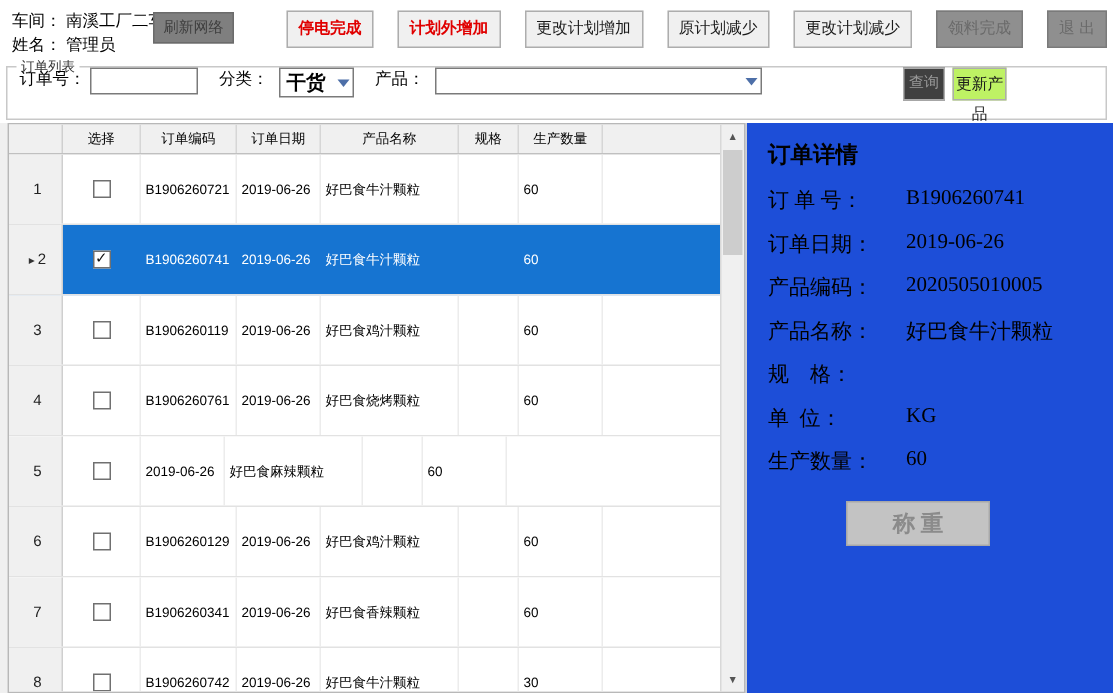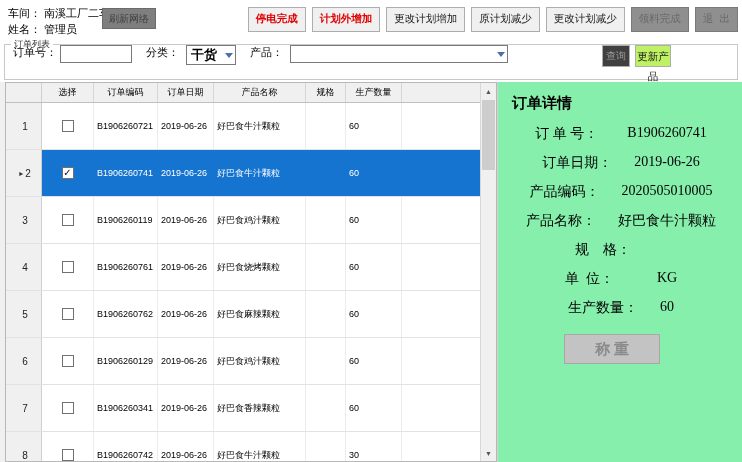--- a/index.html
+++ b/index.html
@@ -12,21 +12,21 @@
   }
   .top { position:absolute; top:0; left:0; width:742px; height:82px; background:#ffffff; }
   .lbl-line { position:absolute; left:8px; font-size:11px; }
   .line1 { top:6px; }
   .line2 { top:22px; }
   .refresh-btn {
     position:absolute; left:102px; top:8px; width:54px; height:21px;
     background:#7f7f7f; border:1px solid #6b6b6b; color:#3f3f3f;
     font-size:10px; line-height:19px; text-align:center;
   }
-  .top-buttons { position:absolute; right:4px; top:7px; display:flex; gap:6px;font-family:Liberation Mono, monospace; }
+  .top-buttons { position:absolute; right:4px; top:7px; display:flex; gap:16px; }
   .tbtn {
     height:25px; padding:0 7px; font-size:10.5px; line-height:23px; text-align:center;
     background:#f0f0f0; border:1px solid #adadad; color:#1a1a1a; white-space:nowrap;
   }
   .tbtn.red { color:#e00000; font-weight:bold; }
   .tbtn.disabled { background:#8f8f8f; border-color:#7a7a7a; color:#6a6a6a; }
 
   .groupbox {
     position:absolute; left:4px; top:44px; width:734px; height:36px;
     border:1px solid #c8c8c8; background:#ffffff;
@@ -68,24 +68,24 @@
   .c-spec { width:40px; }
   .c-qty  { width:56px; }
   .c-fill { flex:1; border-right:none !important; }
   .rowmark { margin-right:2px; font-size:8px; color:#333; }
   .chk { width:12px; height:12px; border:1px solid #707070; background:#fff; display:flex; align-items:center; justify-content:center; font-size:10px; color:#111; line-height:10px; }
   .vscroll { position:absolute; top:0; right:0; bottom:0; width:16px; background:#f0f0f0; border-left:1px solid #d8d8d8; }
   .vscroll .arr { height:16px; display:flex; align-items:center; justify-content:center; font-size:7px; color:#555; }
   .vscroll .arr.down { position:absolute; bottom:0; left:0; right:0; }
   .vscroll .thumb { position:absolute; top:17px; left:1px; right:1px; height:70px; background:#cdcdcd; }
 
-  .detail { flex:1; background:#86efac; border-left:1px solid #d0d0d0; padding:12px 12px 0 14px;
+  .detail { flex:1; background:#1d4ed8; border-left:1px solid #d0d0d0; padding:12px 12px 0 14px;
             font-family:"Liberation Serif","DejaVu Serif",serif; }
   .detail-title { font-size:15px; font-weight:bold; margin-bottom:12px; }
-  .field { display:flex; font-size:14px; margin-bottom:11px;justify-content:center; }
+  .field { display:flex; font-size:14px; margin-bottom:11px; }
   .field .f-label { width:92px; white-space:pre; }
   .field .f-value { white-space:nowrap; }
   .weigh-btn { margin-top:6px; margin-left:52px; width:96px; height:30px; background:#c3c3c3;
                border:1px solid #a8a8a8; color:#8b8b8b; font-size:15px; font-weight:bold;
                font-family:"Liberation Serif","DejaVu Serif",serif; }
 </style>
 </head>
 <body>
 
 <div class="top">
@@ -201,21 +201,20 @@
           <div class="cell c-qty">60</div>
           <div class="cell c-fill"></div>
         </div>
         <div class="trow">
           <div class="cell c-rowhdr">
             <span>5</span>
           </div>
           <div class="cell c-sel">
             <span class="chk"></span>
           </div>
-          <div class="cell c-code">B1906260762</div>
           <div class="cell c-date">2019-06-26</div>
           <div class="cell c-name">好巴食麻辣颗粒</div>
           <div class="cell c-spec"></div>
           <div class="cell c-qty">60</div>
           <div class="cell c-fill"></div>
         </div>
         <div class="trow">
           <div class="cell c-rowhdr">
             <span>6</span>
           </div>

